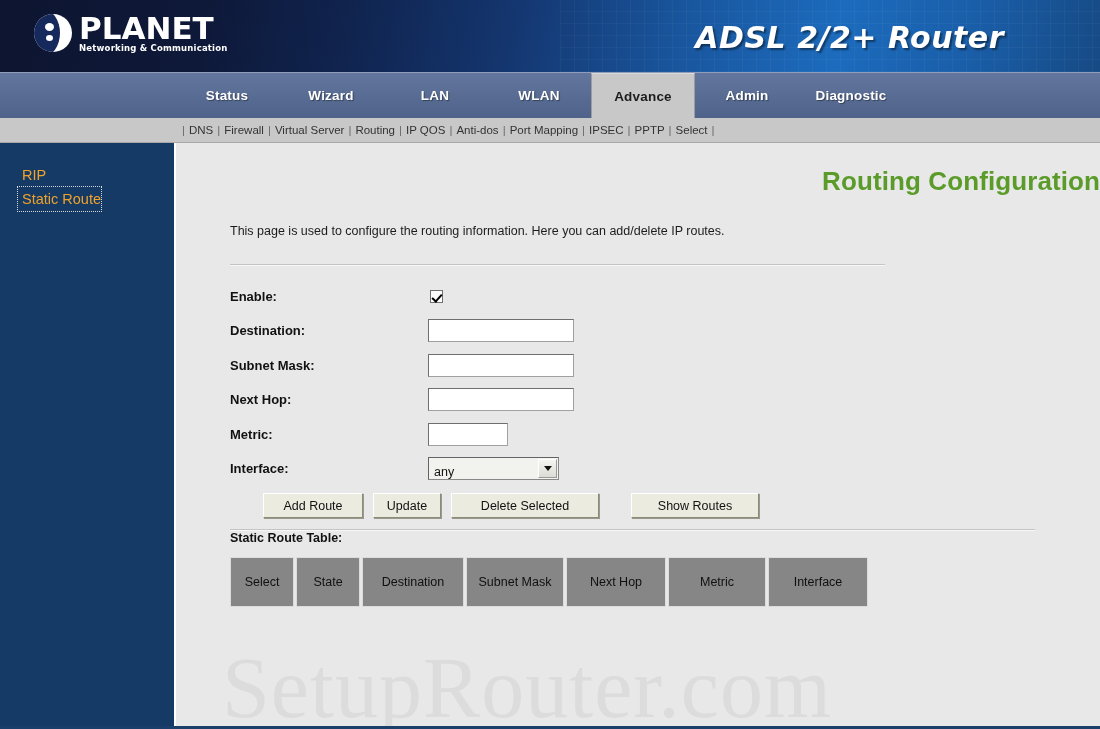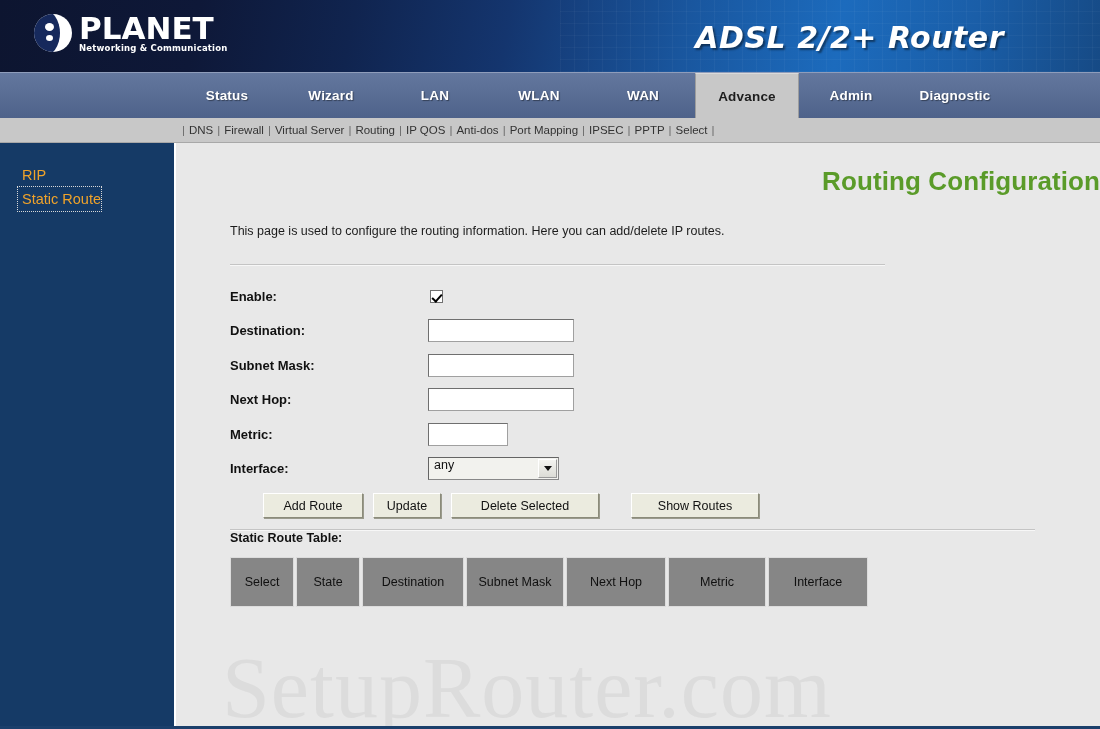--- a/index.html
+++ b/index.html
@@ -298,21 +298,21 @@
     height: 23px;
     background: #f2f2ee;
     border: 1px solid #888888;
     border-top-color: #646464;
     border-left-color: #646464;
     box-sizing: border-box;
     font-family: "Liberation Sans", sans-serif;
     font-size: 12.5px;
     color: #111111;
     display: flex;
-    align-items: flex-start;
+    align-items: flex-end;
     position: relative;
     padding-left: 5px;
     cursor: pointer;
   }
   .sel-arrow {
     position: absolute;
     right: 1px;
     top: 1px;
     width: 19px;
     height: 19px;
@@ -432,21 +432,20 @@
     </div>
     <div class="masthead-title">ADSL 2/2+ Router</div>
   </div>
 
   <div class="navbar">
     <div class="navtabs">
       <div class="navtab">Status</div>
       <div class="navtab">Wizard</div>
       <div class="navtab">LAN</div>
       <div class="navtab">WLAN</div>
-      <div class="navtab">WAN</div>
       <div class="navtab active">Advance</div>
       <div class="navtab">Admin</div>
       <div class="navtab">Diagnostic</div>
     </div>
   </div>
 
   <div class="subnav">
     <span class="sep">|</span>
     <a>DNS</a>
     <span class="sep">|</span>

